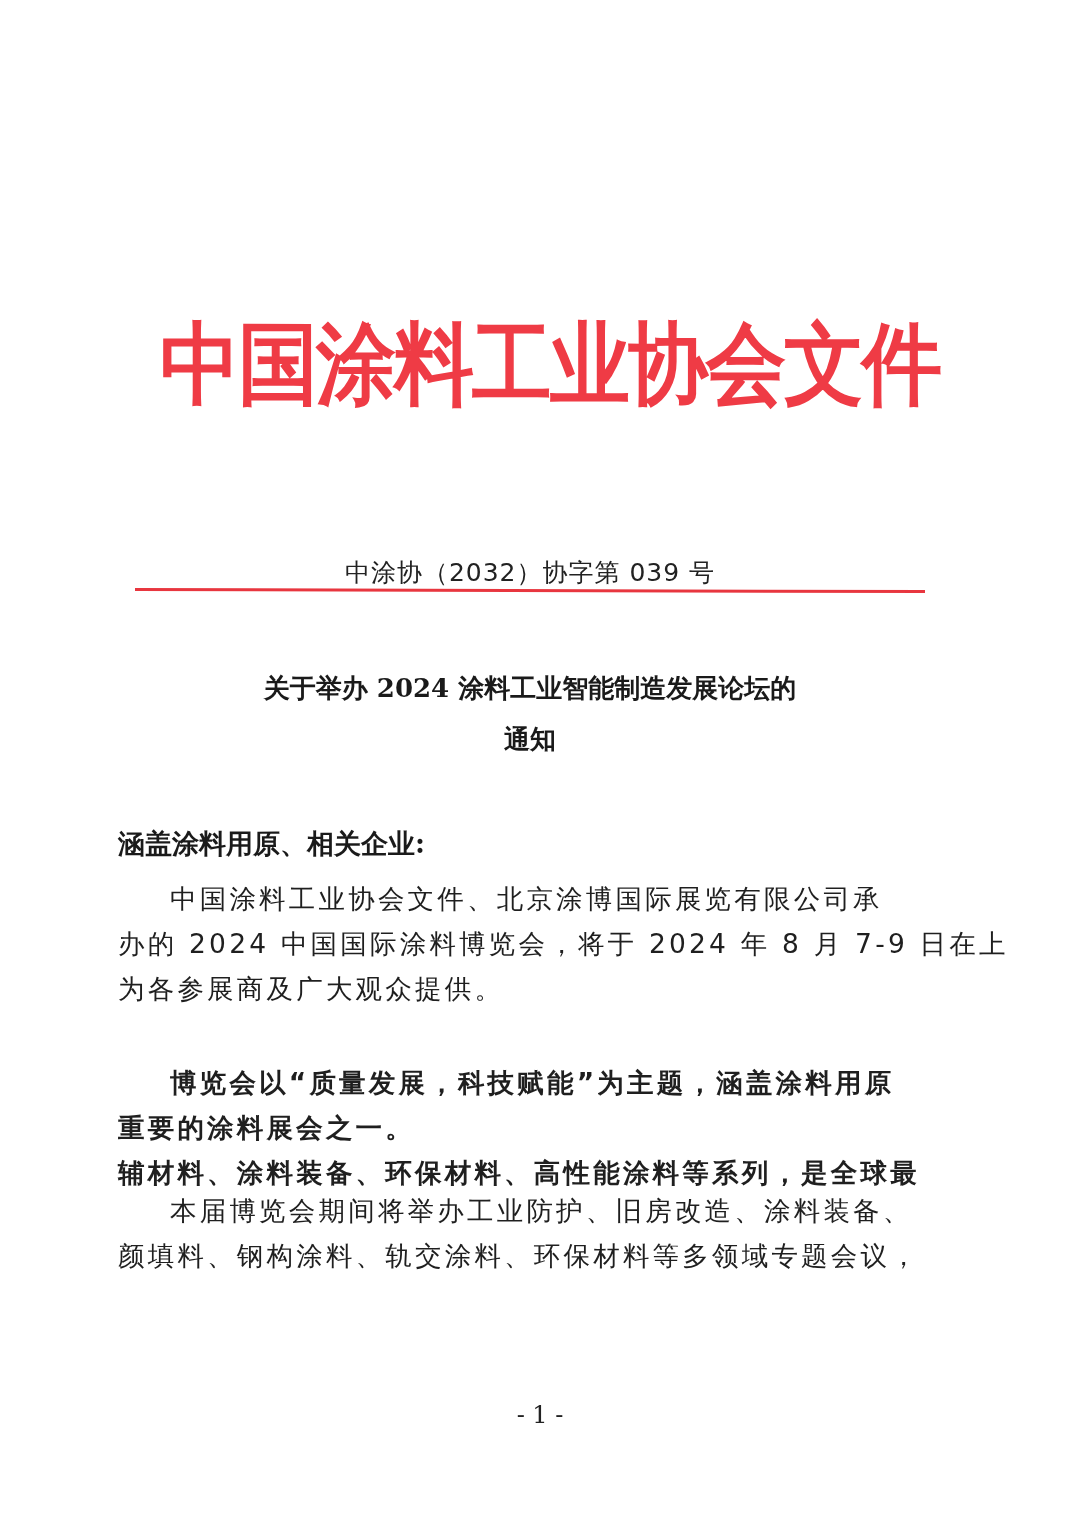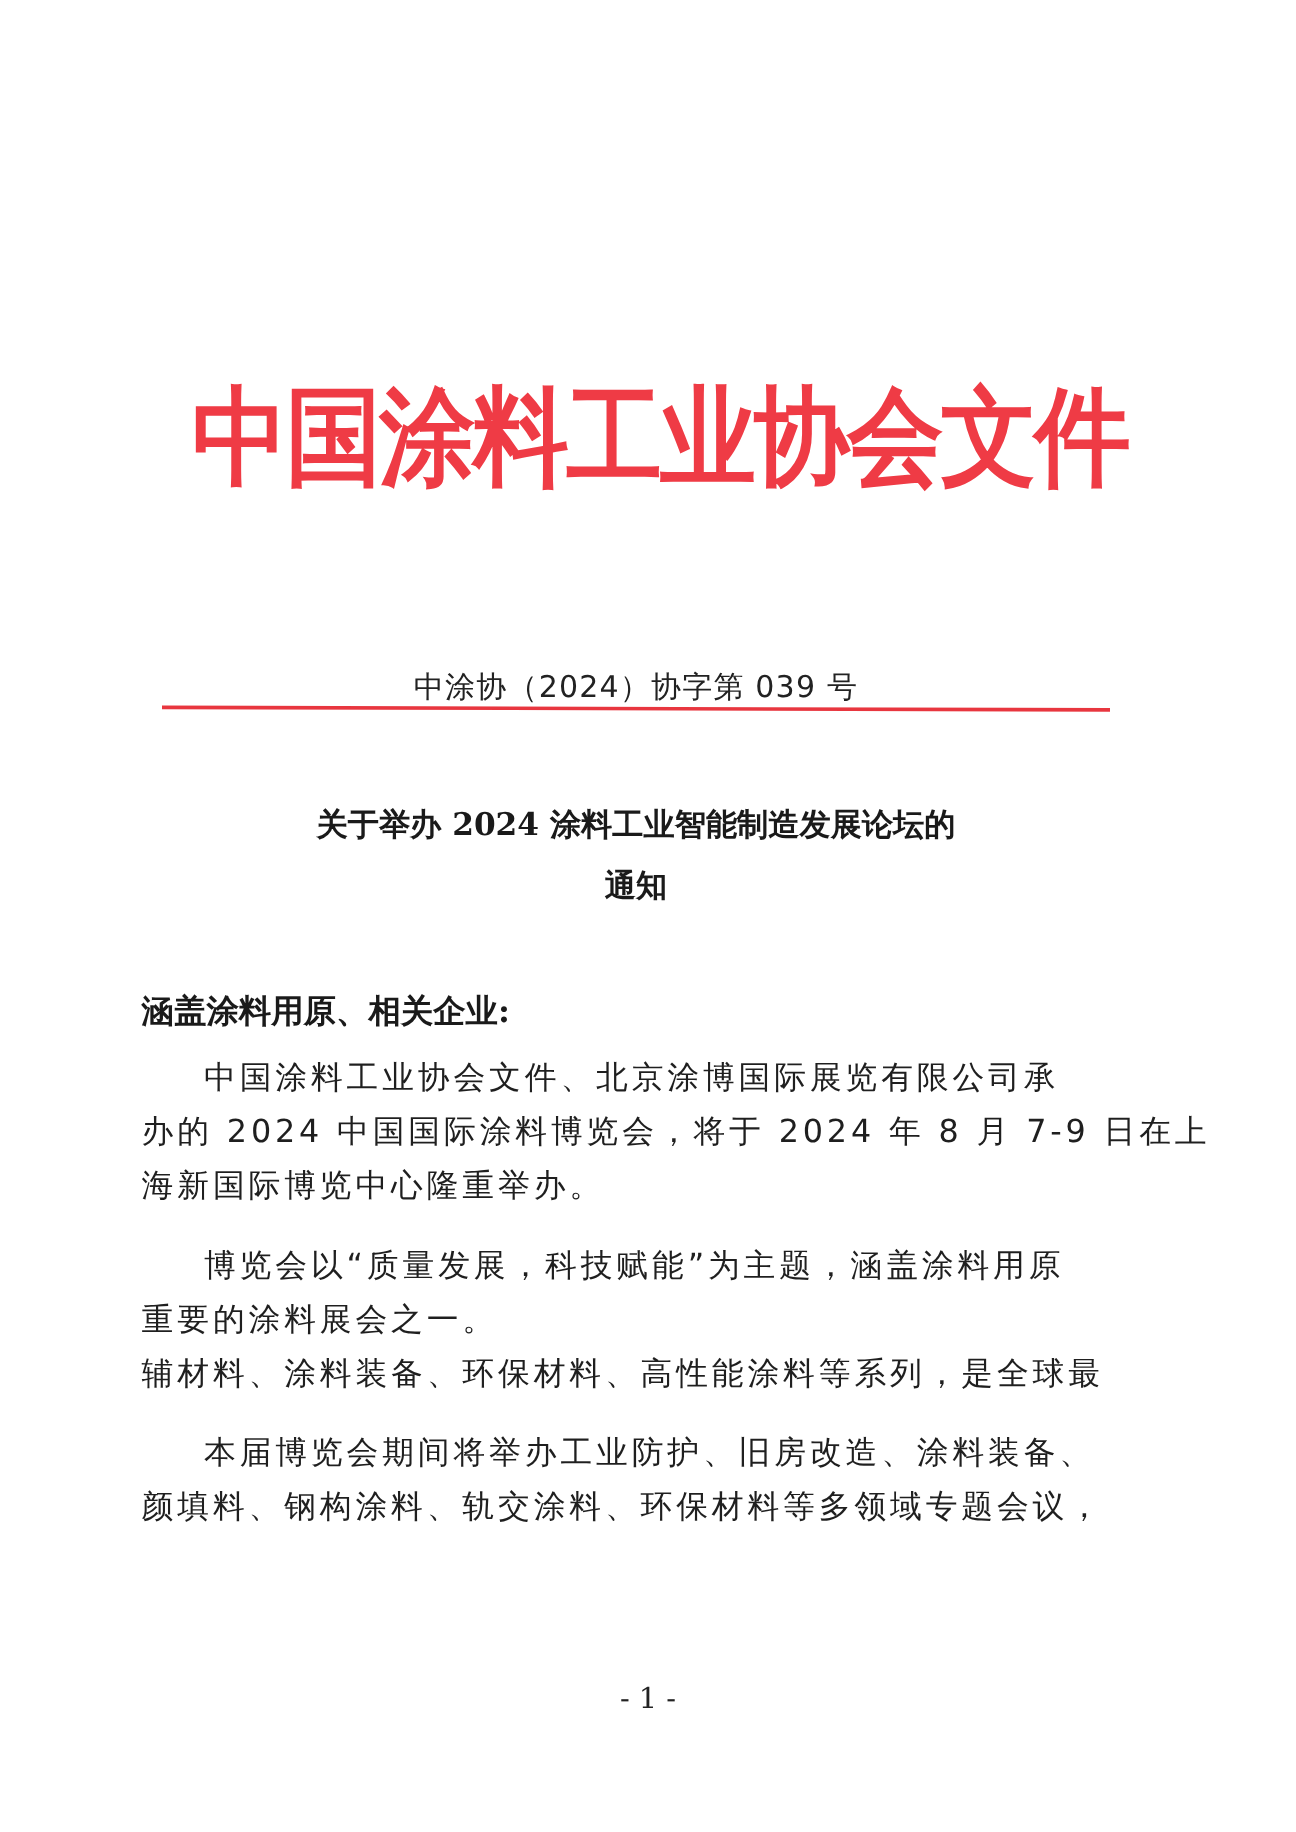--- a/index.html
+++ b/index.html
@@ -92,21 +92,21 @@
     width: 805px;
     font-family: "DejaVu Sans", "Liberation Sans", sans-serif;
     font-size: 26.5px;
     line-height: 45px;
     letter-spacing: 3.2px;
     color: #1f1f1f;
   }
   .body-text .line { display: block; white-space: nowrap; }
   .body-text .indent { padding-left: 52px; }
   .p1 { top: 876px; }
-  .p2 { top: 1032px; }
+  .p2 { top: 1060px; font-weight: bold; }
   .p3 { top: 1188px; }
   .page-number {
     position: absolute;
     left: 460px;
     top: 1400px;
     width: 160px;
     text-align: center;
     font-family: "DejaVu Serif", "Liberation Serif", serif;
     font-size: 24px;
     line-height: 30px;
@@ -114,35 +114,35 @@
     white-space: nowrap;
   }
 </style>
 </head>
 <body>
 
 <div class="page">
 
   <div class="masthead">中国涂料工业协会文件</div>
 
-  <div class="doc-number">中涂协（2024）协字第 039 号</div>
+  <div class="doc-number">中涂协（2032）协字第 039 号</div>
 
   <div class="red-rule"></div>
 
   <div class="title">
     <span>关于举办 2024 涂料工业智能制造发展论坛的</span>
     <span>通知</span>
   </div>
 
   <div class="salutation">涵盖涂料用原、相关企业:</div>
 
   <div class="body-text p1">
     <span class="line indent">中国涂料工业协会文件、北京涂博国际展览有限公司承</span>
     <span class="line">办的 2024 中国国际涂料博览会，将于 2024 年 8 月 7-9 日在上</span>
-    <span class="line">海新国际博览中心隆重举办。</span>
+    <span class="line">为各参展商及广大观众提供。</span>
   </div>
 
   <div class="body-text p2">
     <span class="line indent">博览会以“质量发展，科技赋能”为主题，涵盖涂料用原</span>
     <span class="line">重要的涂料展会之一。</span>
     <span class="line">辅材料、涂料装备、环保材料、高性能涂料等系列，是全球最</span>
   </div>
 
   <div class="body-text p3">
     <span class="line indent">本届博览会期间将举办工业防护、旧房改造、涂料装备、</span>

